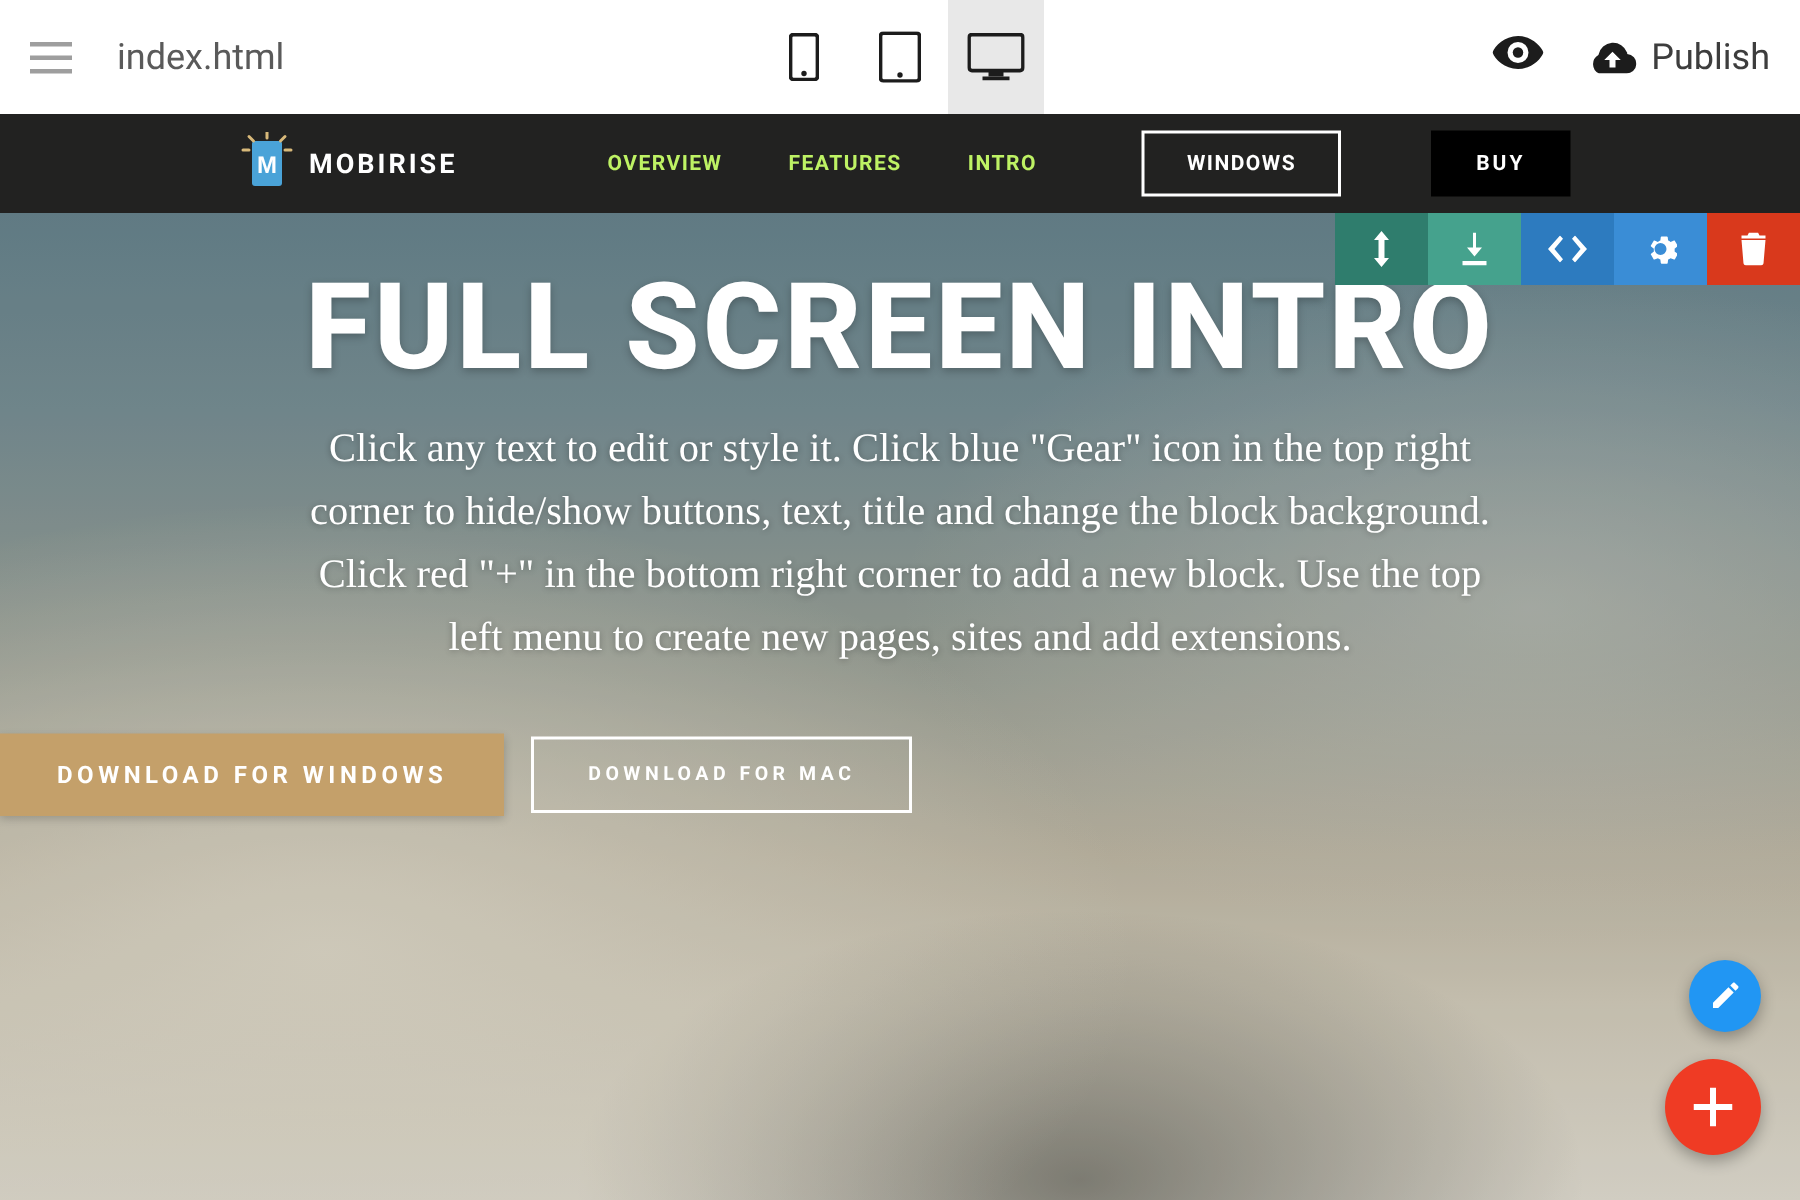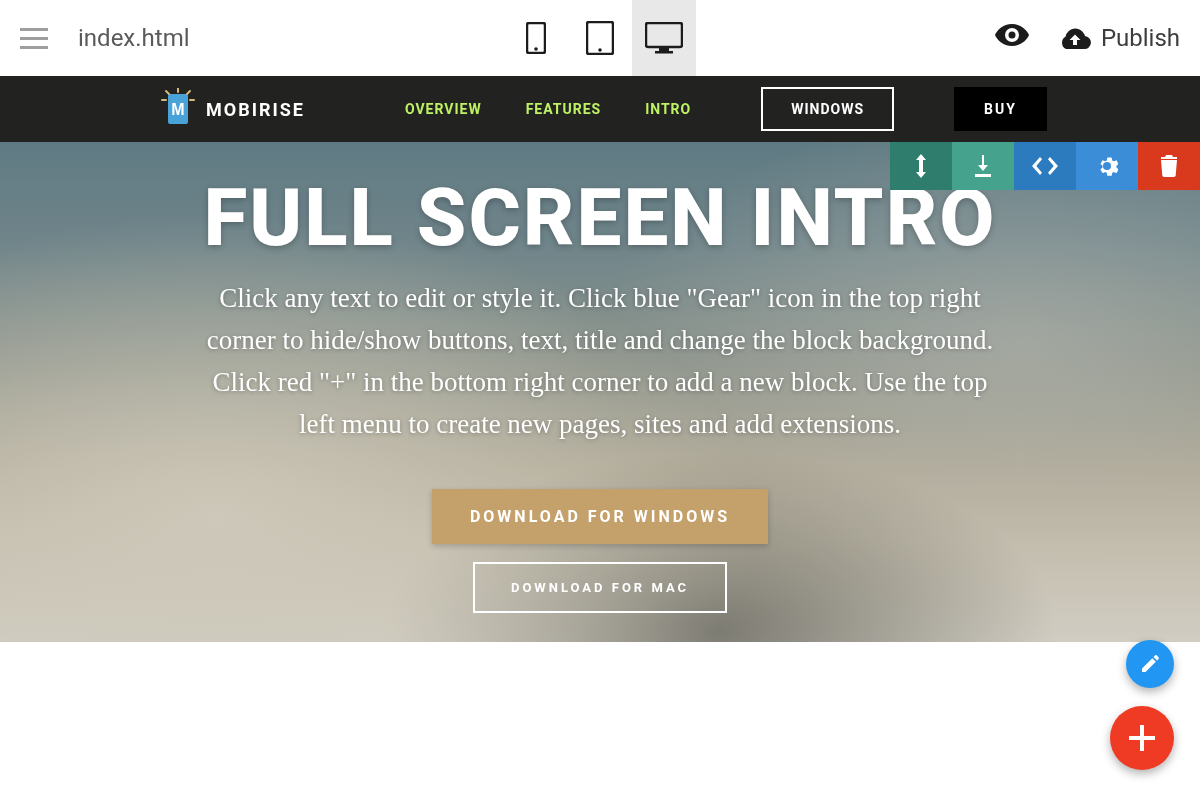--- a/index.html
+++ b/index.html
@@ -121,21 +121,21 @@
   .tb-move    { background: #2f7d6d; }
   .tb-down    { background: #45a28d; }
   .tb-code    { background: #2d7bbf; }
   .tb-gear    { background: #3a8dd6; }
   .tb-delete  { background: #d9391c; }
   .tb-btn svg { fill: #ffffff; }
 
   
   .hero {
     position: relative;
-    height: 500px;
+    height: 658px;
     background:
       linear-gradient(180deg, #6a8891 0%, #7c9499 20%, #a1a79b 45%, #c9c0aa 65%, #ded6c2 80%, #efe9db 100%);
     overflow: hidden;
     text-align: center;
     color: #fff;
   }
   .hero::before {
     content: "";
     position: absolute; inset: 0;
     background:
@@ -163,21 +163,21 @@
     font-family: Georgia, "Times New Roman", serif;
     font-size: 27px;
     line-height: 1.55;
     max-width: 800px;
     margin: 18px auto 0;
     text-shadow: 0 1px 4px rgba(0,0,0,0.3);
     white-space: pre-line;
   }
   .hero-buttons {
     margin-top: 44px;
-    display: flex; flex-direction: column; align-items: center; gap: 18px;
+    display: flex; align-items: center; gap: 18px;
   }
   .cta-primary {
     background: #c4a06a;
     color: #fff;
     padding: 18px 38px;
     font-size: 16px; font-weight: 700; letter-spacing: 3px;
     cursor: pointer;
     box-shadow: 0 2px 6px rgba(0,0,0,0.2);
   }
   .cta-secondary {

